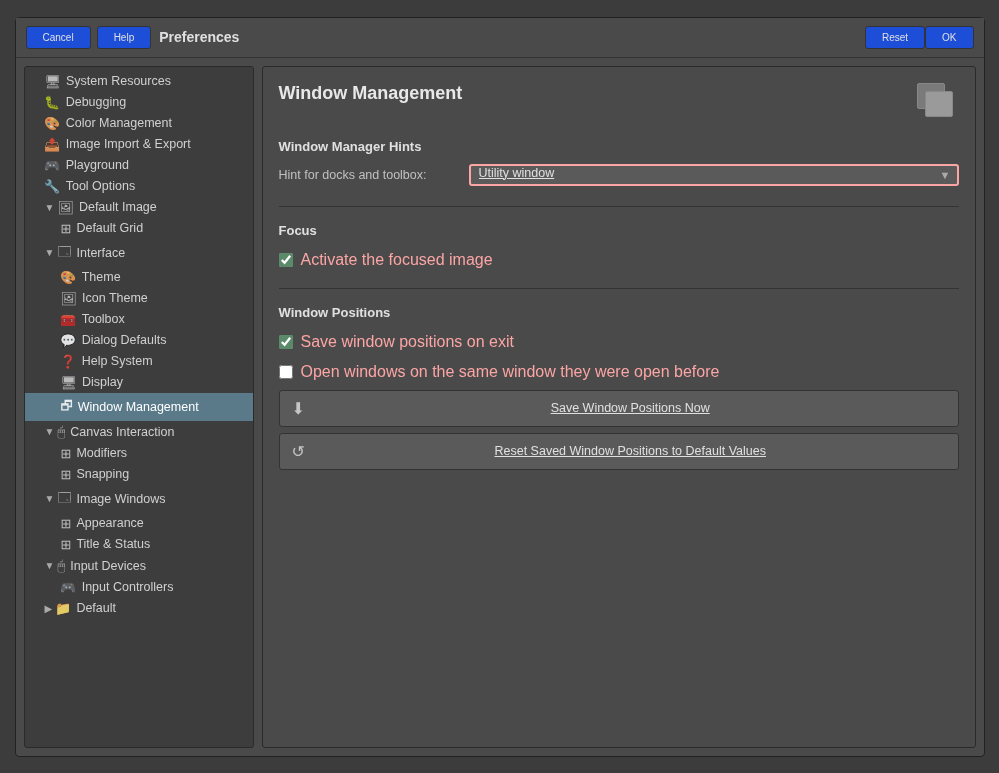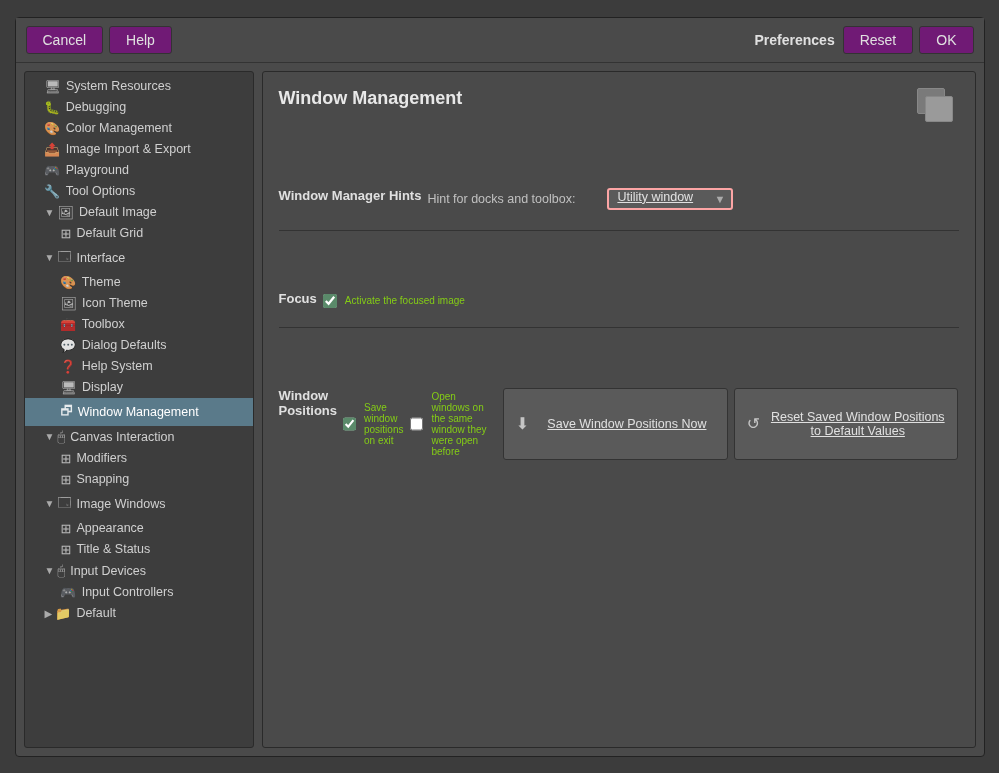--- a/index.html
+++ b/index.html
@@ -27,34 +27,34 @@
       background: #4a4a4a;
       border-bottom: 1px solid #333;
       display: flex;
       align-items: center;
       padding: 8px 10px;
       gap: 8px;
     }
     .dialog-header .left-btns { display: flex; gap: 6px; }
     .dialog-header .title {
       flex: 1;
-      text-align: right;
+      text-align: left;
       font-size: 14px;
       font-weight: bold;
       color: #e0e0e0;
     }
-    .dialog-header .right-btns { display: flex; gap: 6px; }
+    .dialog-header .right-btns { display: flex; }
     .hdr-btn {
-      background: #701a75;
+      background: #1d4ed8;
       border: 1px solid #333;
       border-radius: 3px;
       color: #e0e0e0;
       padding: 5px 16px;
       cursor: pointer;
-      font-size: 14px;
+      font-size: 10px;
     }
     
     .dialog-body {
       display: flex;
       flex: 1;
       padding: 8px;
       gap: 8px;
     }
     
     .sidebar {
@@ -129,21 +129,21 @@
     
     .subsection-label {
       font-size: 13px;
       font-weight: bold;
       color: #e0e0e0;
       margin-bottom: 4px;
     }
     .form-row {
       display: flex;
       align-items: center;
-      gap: 0;
+      gap: 10px;
       margin-bottom: 4px;
     }
     .form-label {
       color: #c0c0c0;
       font-size: 12.5px;
       min-width: 180px;
     }
     .select-wrapper {
       flex: 1;
       position: relative;
@@ -175,41 +175,41 @@
       gap: 8px;
       padding: 3px 0;
     }
     .checkbox-row input[type=checkbox] {
       width: 14px;
       height: 14px;
       accent-color: #5a8a6a;
       cursor: pointer;
     }
     .checkbox-label {
-      color: #84cc16;
-      font-size: 10px;
+      color: #fca5a5;
+      font-size: 16px;
     }
     .action-btn {
       width: 100%;
       background: #5a5a5a;
       border: 1px solid #333;
       border-radius: 3px;
       color: #e0e0e0;
       padding: 8px 12px;
       font-size: 12.5px;
       cursor: pointer;
       text-align: center;
       display: flex;
       align-items: center;
       gap: 10px;
     }
     .action-btn-icon { font-size: 16px; opacity: 0.8; }
     .action-btn-text { flex: 1; text-align: center; text-decoration: underline; }
     .divider { border: none; border-top: 1px solid #333; margin: 2px 0; }
-    .subsection { display: flex; flex-direction: row; gap: 6px; margin-top: 44px; }
+    .subsection { display: flex; flex-direction: column; gap: 6px; }
   </style>
 </head>
 <body>
 
 <div class="dialog">
 
   <div class="dialog-header">
     <div class="left-btns">
       <button class="hdr-btn">Cancel</button>
       <button class="hdr-btn">Help</button>

